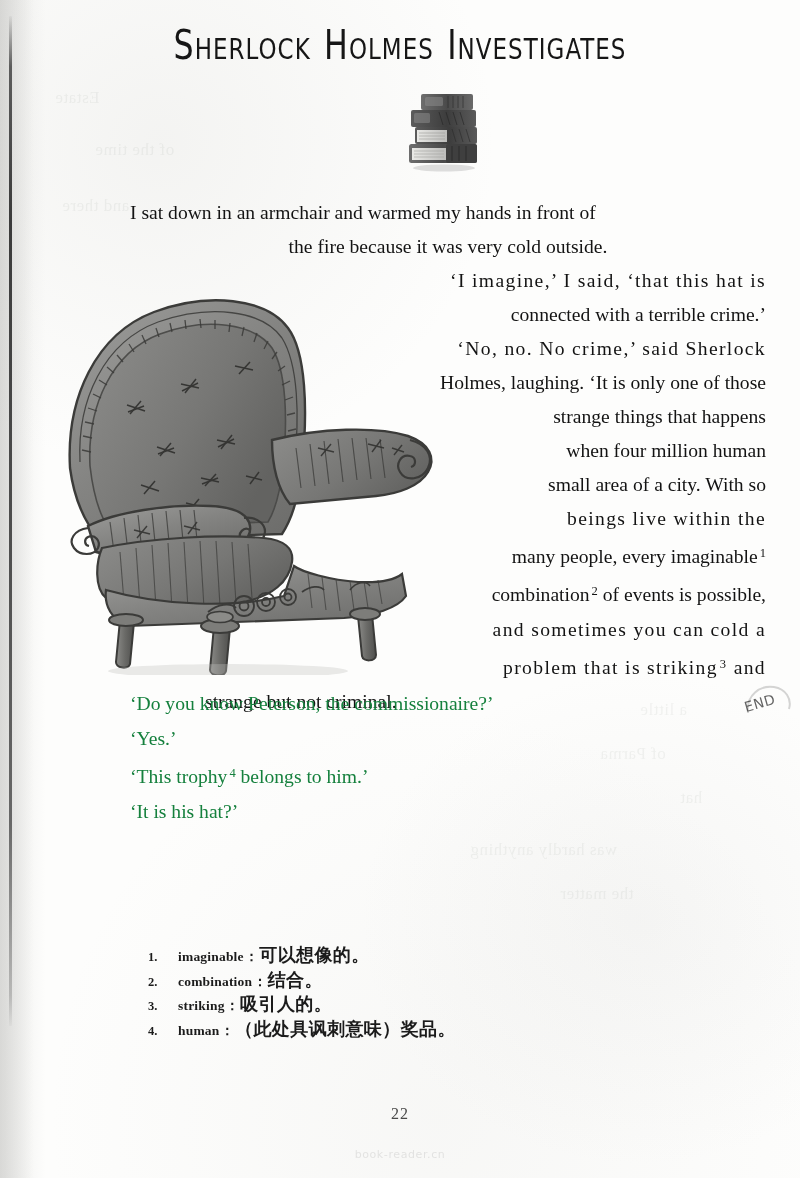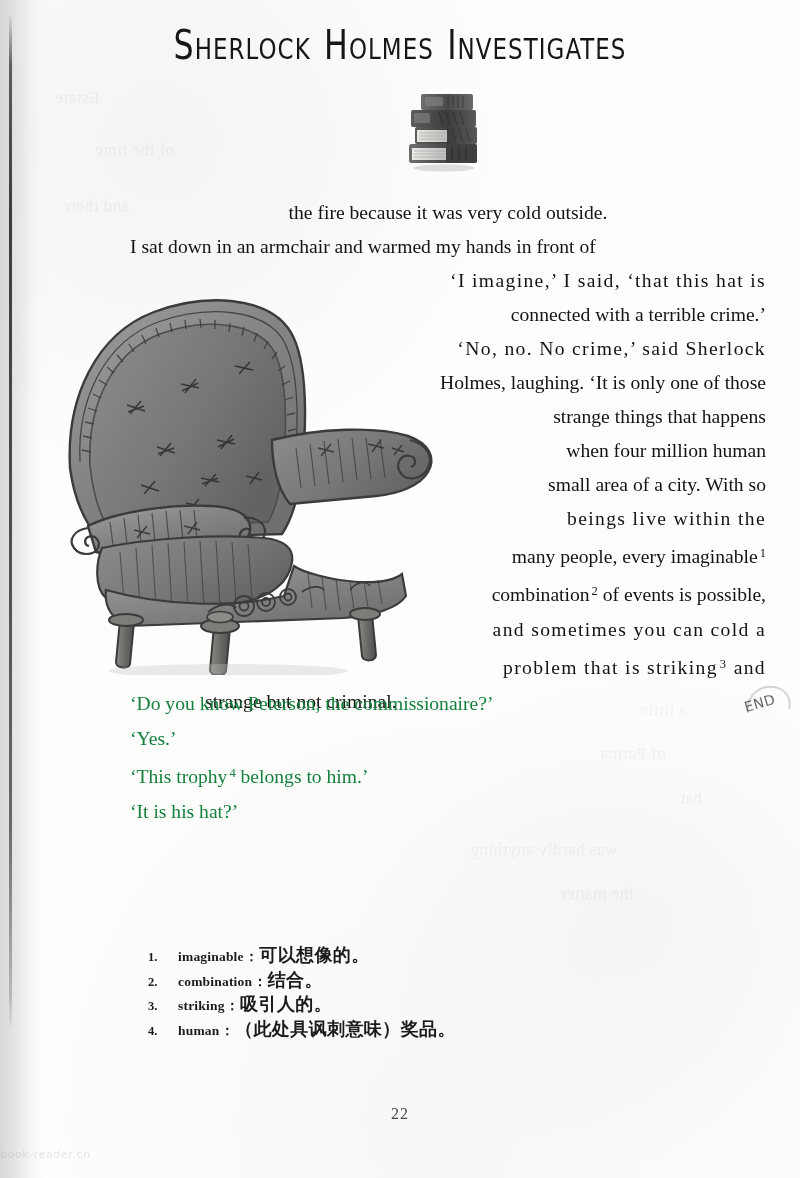--- a/index.html
+++ b/index.html
@@ -217,21 +217,21 @@
     color: #4a4a4a;
     letter-spacing: 1px;
   }
 
   
   .watermark {
     position: absolute;
     left: 0;
     right: 0;
     top: 1148px;
-    text-align: left;
+    text-align: center;
     font-family: "DejaVu Sans", "Liberation Sans", sans-serif;
     font-size: 11px;
     color: rgba(150,150,150,0.22);
     letter-spacing: 0.6px;
     user-select: none;
   }
 </style>
 </head>
 <body>
 
@@ -535,22 +535,22 @@
       <ellipse cx="307" cy="324" rx="15" ry="6" fill="#7d7d7a" stroke="#3b3b39" stroke-width="2"></ellipse>
       <g stroke="#3b3b39" stroke-width="1.5" fill="none">
         <path d="M292 300 C298 292 308 290 312 296"></path>
       </g>
 
       <ellipse cx="170" cy="381" rx="120" ry="7" fill="#c2c2c0" opacity="0.35"></ellipse>
     </svg>
   </div>
 
   <div class="body-text" id="body-text">
+      <span class="ln left">I sat down in an armchair and warmed my hands in front of</span>
       <span class="ln center">the fire because it was very cold outside.</span>
-      <span class="ln left">I sat down in an armchair and warmed my hands in front of</span>
       <span class="ln right sp-wide">‘I imagine,’ I said, ‘that this hat is</span>
       <span class="ln right">connected with a terrible crime.’</span>
       <span class="ln right sp-wide">‘No, no. No crime,’ said Sherlock</span>
       <span class="ln right">Holmes, laughing. ‘It is only one of those</span>
       <span class="ln right">strange things that happens</span>
       <span class="ln right">when four million human</span>
       <span class="ln right">small area of a city. With so</span>
       <span class="ln right sp-wide">beings live within the</span>
       <span class="ln right">many people, every imaginable<sup class="fn">1</sup></span>
       <span class="ln right">combination<sup class="fn">2</sup> of events is possible,</span>

